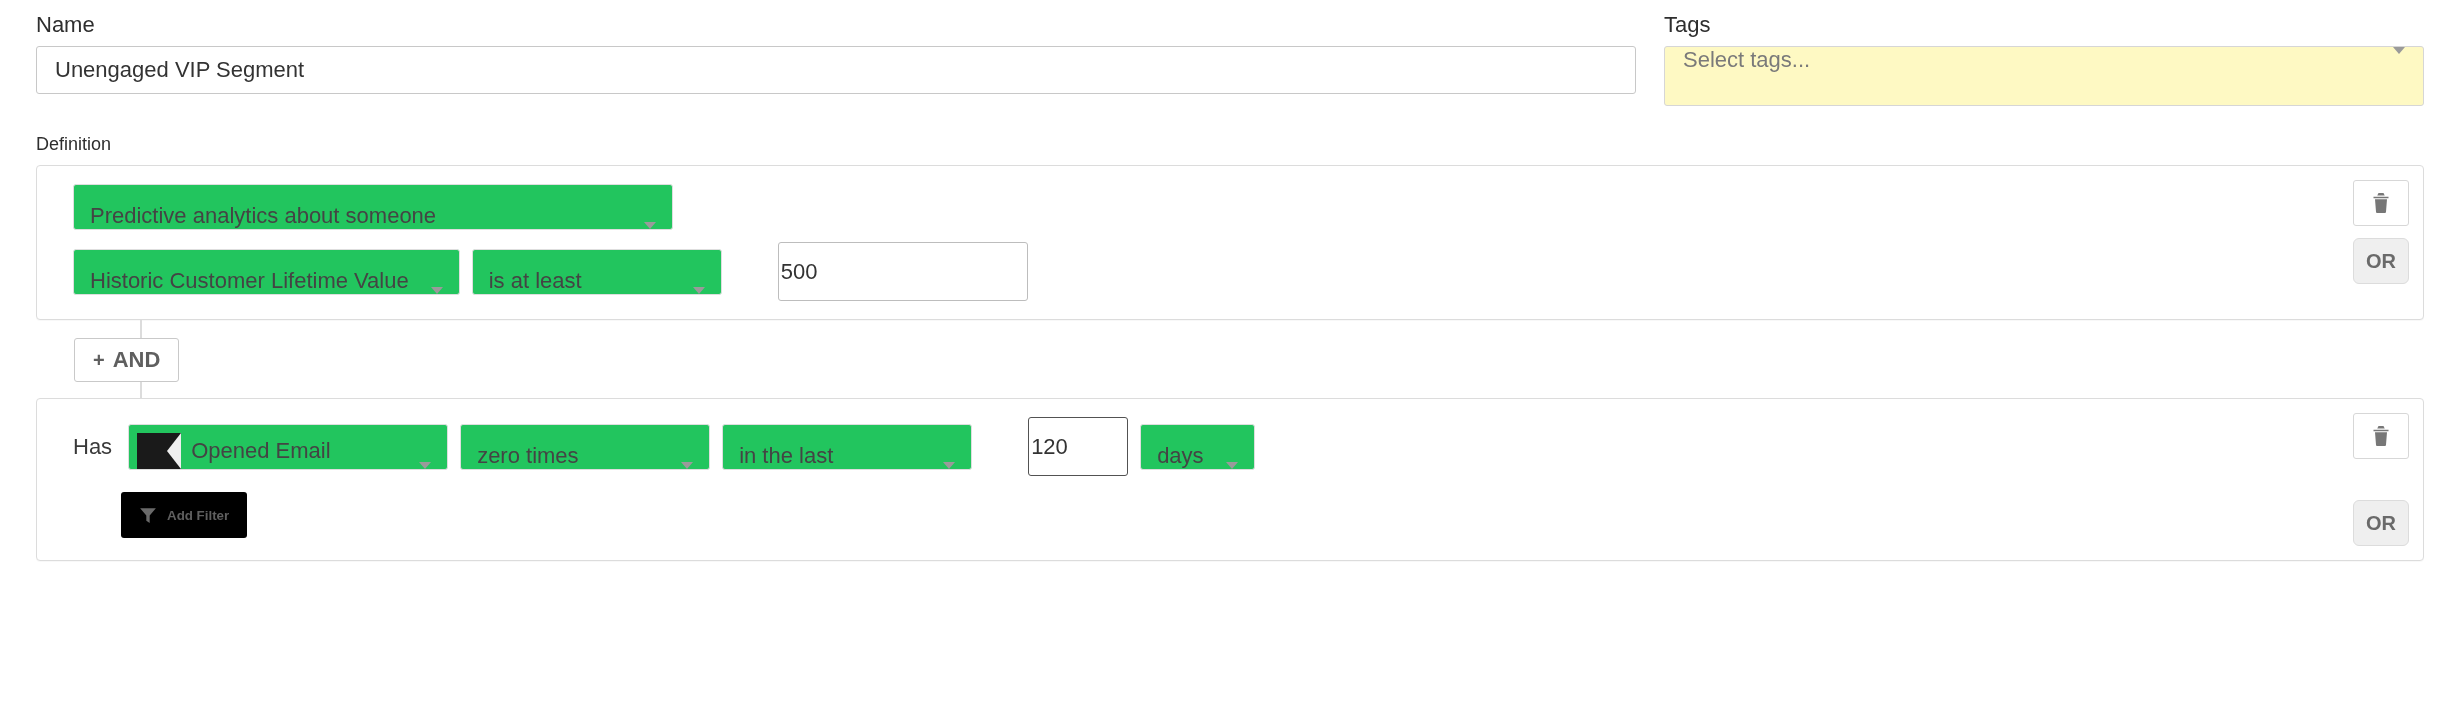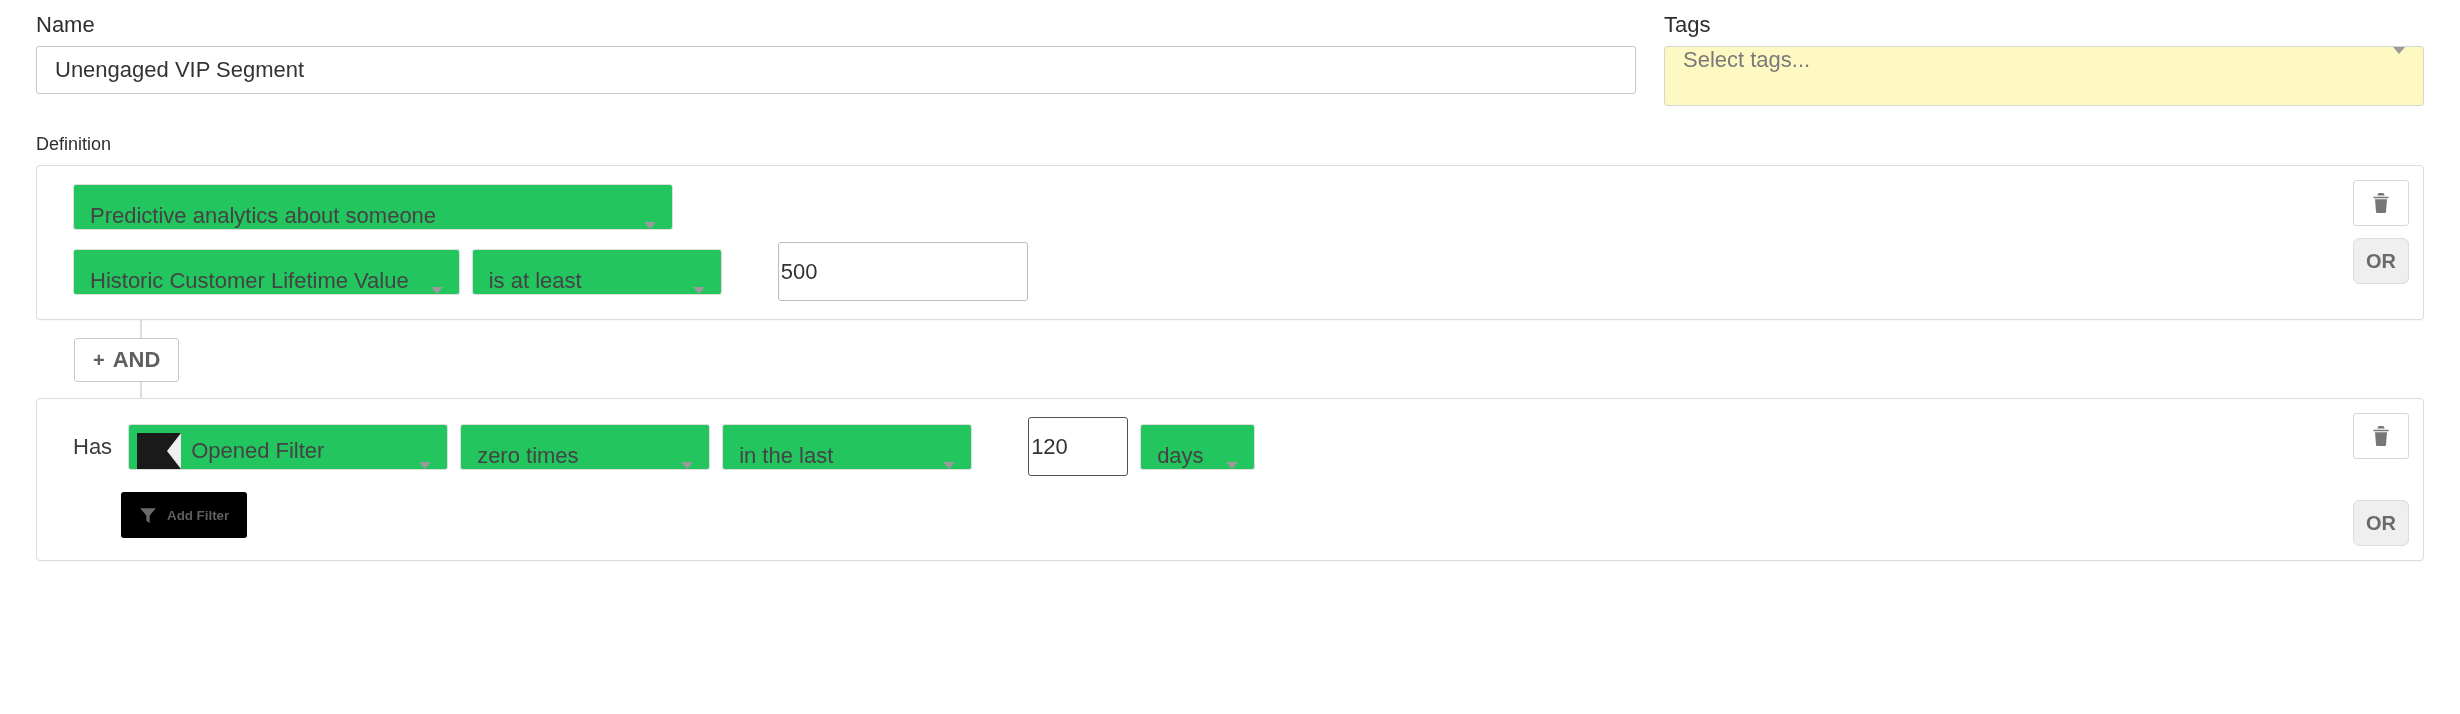--- a/index.html
+++ b/index.html
@@ -259,21 +259,21 @@
     <span>AND</span>
   </div>
 </div>
 
 <div class="rule-card" style="padding-right:90px; padding-bottom:22px;">
   <div class="rule-row">
     <span class="has-label">Has</span>
     <div class="dd" style="min-width:320px; padding-left:8px;">
       <span style="display:flex; align-items:center;">
         <span class="klaviyo-flag"></span>
-        <span>Opened Filter</span>
+        <span>Opened Email</span>
       </span>
       <span class="caret-down"></span>
     </div>
     <div class="dd" style="min-width:250px;">
       <span>zero times</span>
       <span class="caret-down"></span>
     </div>
     <div class="dd" style="min-width:250px;">
       <span>in the last</span>
       <span class="caret-down"></span>

